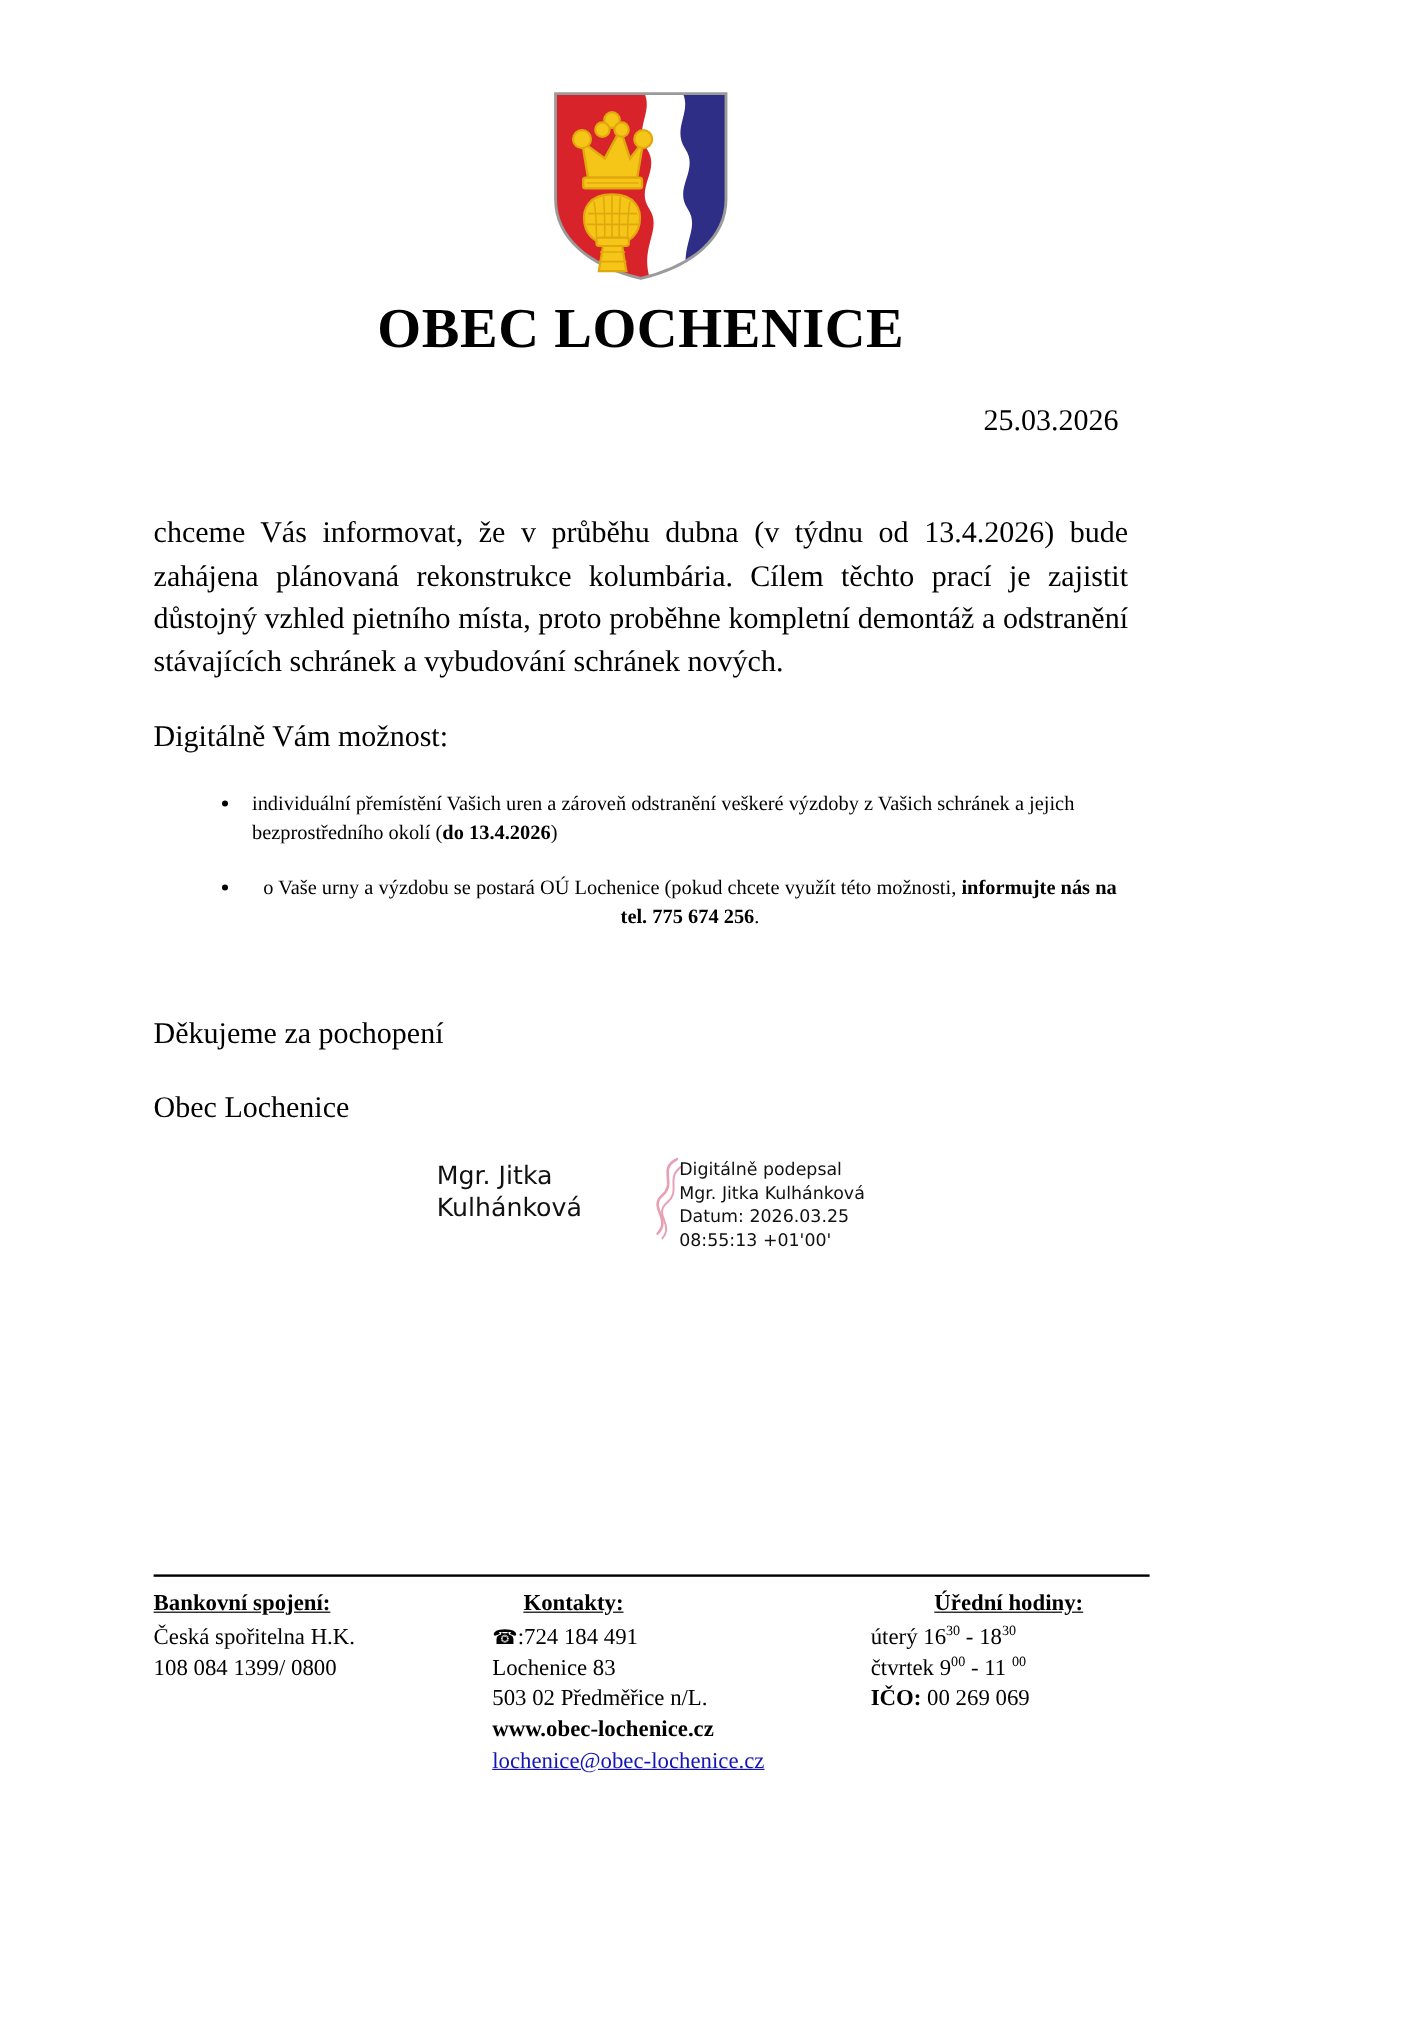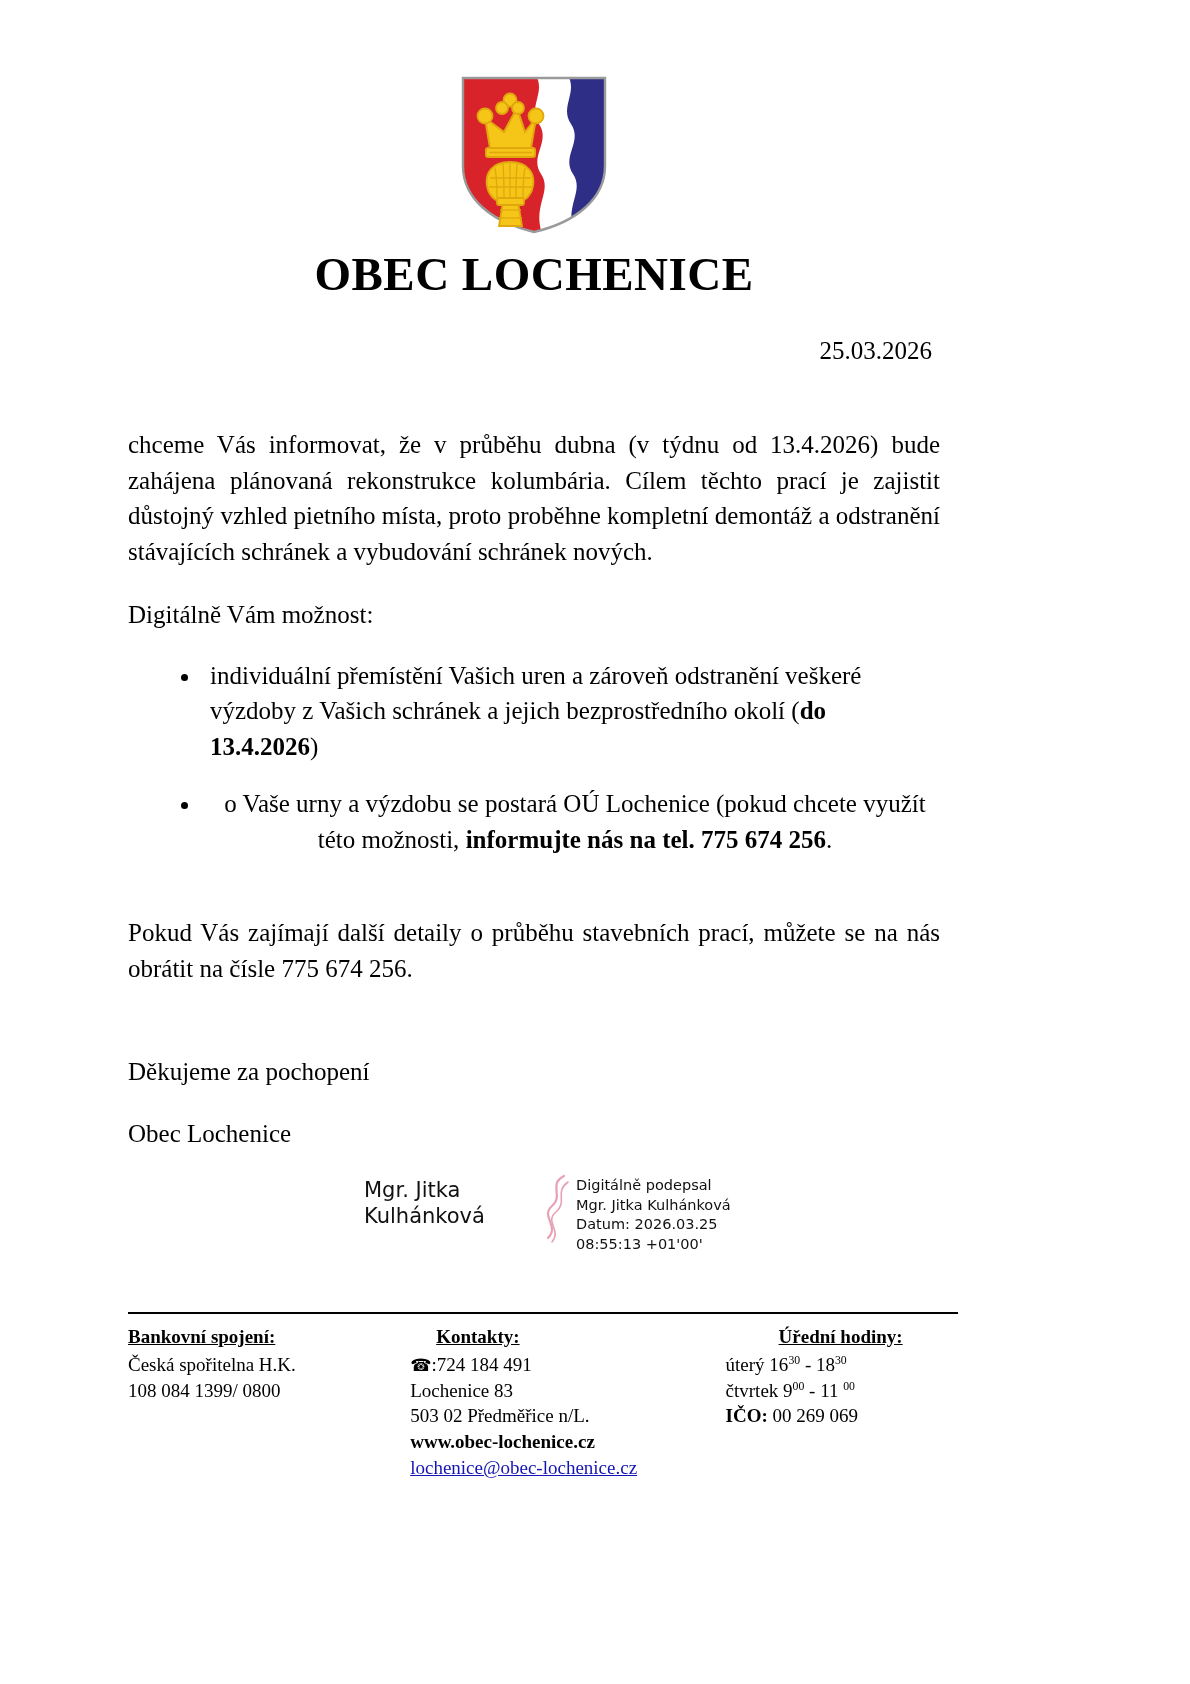--- a/index.html
+++ b/index.html
@@ -67,21 +67,21 @@
   }
   .para-intro { margin-top: 62px; }
   .para-offer { margin-top: 28px; }
   .para-details { margin-top: 58px; }
   .para-thanks { margin-top: 68px; }
   .para-office { margin-top: 26px; }
 
   ul.options {
     margin: 22px 0 0 0;
     padding-left: 74px;
-    font-size: 25px;
+    font-size: 17px;
     line-height: 1.42;
   }
   ul.options li {
     margin-bottom: 22px;
     text-align: left;
     padding-left: 8px;
   }
   ul.options li:last-child { margin-bottom: 0; text-align: center; }
   b.strong { font-weight: bold; }
 
@@ -103,21 +103,21 @@
     line-height: 1.22;
     color: #111111;
   }
   .sig-swirl {
     position: absolute;
     left: 170px;
     top: -4px;
   }
   .sig-meta {
     position: absolute;
-    left: 212px;
+    left: 202px;
     top: 0px;
     font-size: 14.5px;
     line-height: 1.34;
     color: #111111;
     white-space: pre-line;
   }
 
   
   .footer {
     position: absolute;
@@ -221,21 +221,20 @@
 
   <p class="para para-intro">chceme Vás informovat, že v průběhu dubna (v týdnu od 13.4.2026) bude zahájena plánovaná rekonstrukce kolumbária. Cílem těchto prací je zajistit důstojný vzhled pietního místa, proto proběhne kompletní demontáž a odstranění stávajících schránek a vybudování schránek nových.</p>
 
   <p class="para para-offer">Digitálně Vám možnost:</p>
 
   <ul class="options">
     <li><span>individuální přemístění Vašich uren a zároveň odstranění veškeré výzdoby z Vašich schránek a jejich bezprostředního okolí (</span><b class="strong">do 13.4.2026</b><span>)</span></li>
     <li><span>o Vaše urny a výzdobu se postará OÚ Lochenice (pokud chcete využít této možnosti, </span><b class="strong">informujte nás na tel. 775 674 256</b><span>.</span></li>
   </ul>
 
-  <p class="para para-details">Pokud Vás zajímají další detaily o průběhu stavebních prací, můžete se na nás obrátit na čísle 775 674 256.</p>
 
   <p class="para para-thanks">Děkujeme za pochopení</p>
   <p class="para para-office">Obec Lochenice</p>
 
   <div class="signature-block">
     <div class="sig-name"><span>Mgr. Jitka</span><br><span>Kulhánková</span></div>
     <svg class="sig-swirl" width="44" height="74" viewBox="0 0 44 74">
       <path d="M30 4 C14 12 30 24 18 34 C6 44 26 54 14 66" fill="none" stroke="#E8A0B4" stroke-width="2.2" stroke-linecap="round"></path>
       <path d="M34 10 C20 20 34 30 22 40 C10 50 28 58 18 70" fill="none" stroke="#E8A0B4" stroke-width="1.6" stroke-linecap="round"></path>
     </svg>

